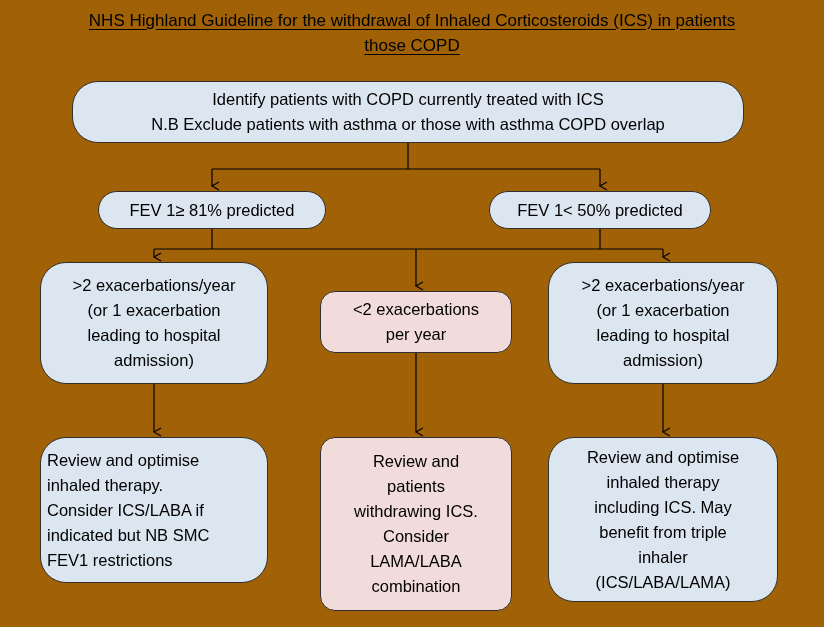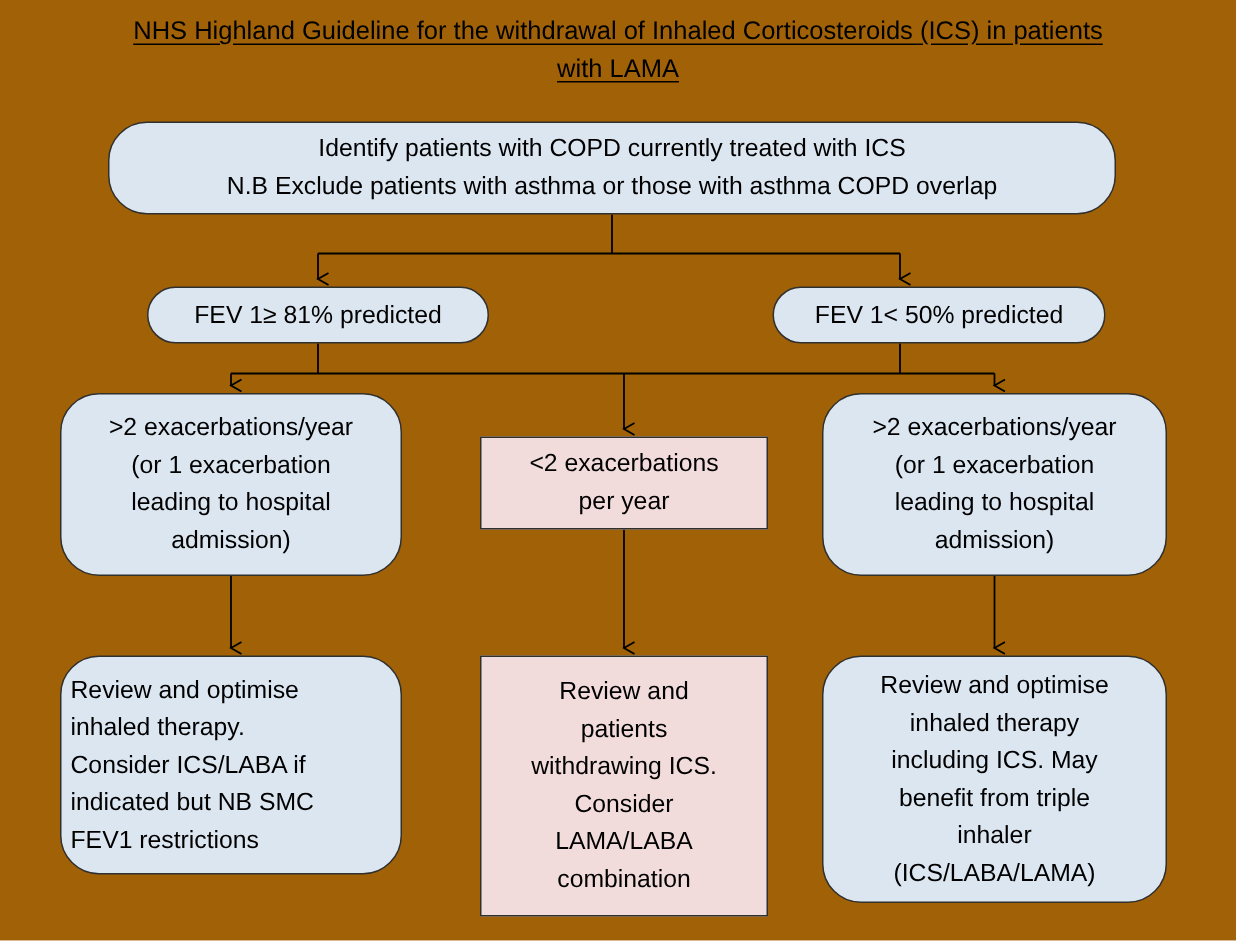--- a/index.html
+++ b/index.html
@@ -39,28 +39,28 @@
     border: 1px solid #30302f;
     display: flex;
     align-items: center;
     justify-content: center;
     font-size: 16.5px;
     line-height: 25px;
     color: #000;
     padding: 2px 6px;
   }
   .node.blue { background: #dce6f1; border-radius: 26px; }
-  .node.pink { background: #f2dcdb; }
+  .node.pink { background: #f2dcdb; border-radius: 15px; }
   .node .txt { width: 100%; text-align: center; white-space: pre-line; }
   .node .txt.left { text-align: left; }
 
   
   #n-top      { left: 72px;  top: 81px;  width: 672px; height: 62px; }
   #n-fev-high { left: 98px;  top: 191px; width: 228px; height: 38px; }
-  #n-fev-low  { left: 515px; top: 191px; width: 222px; height: 38px; }
+  #n-fev-low  { left: 489px; top: 191px; width: 222px; height: 38px; }
   #n-exac-left   { left: 40px;  top: 262px; width: 228px; height: 122px; }
   #n-exac-center { left: 320px; top: 291px; width: 192px; height: 62px; }
   #n-exac-right  { left: 548px; top: 262px; width: 230px; height: 122px; }
   #n-act-left   { left: 40px;  top: 437px; width: 228px; height: 146px; }
   #n-act-center { left: 320px; top: 437px; width: 192px; height: 174px; }
   #n-act-right  { left: 548px; top: 437px; width: 230px; height: 165px; }
 
   #connectors {
     position: absolute;
     left: 0; top: 0;
@@ -68,21 +68,21 @@
     pointer-events: none;
   }
 </style>
 </head>
 <body>
 
 <div id="page">
 
   <div class="title">
     <span>NHS Highland Guideline for the withdrawal of Inhaled Corticosteroids (ICS) in patients</span><br>
-    <span>with LAMA</span>
+    <span>those COPD</span>
   </div>
 
   <svg id="connectors" viewBox="0 0 824 627" width="824" height="627" xmlns="http://www.w3.org/2000/svg">
     <defs>
       <marker id="ah" markerWidth="10" markerHeight="10" refX="5" refY="8" orient="auto" markerUnits="userSpaceOnUse">
         <path d="M1,1 L5,8 L9,1" fill="none" stroke="#000000" stroke-width="1.2"></path>
       </marker>
     </defs>
 
     <path d="M408,143 L408,169" fill="none" stroke="#000000" stroke-width="1.2"></path>

